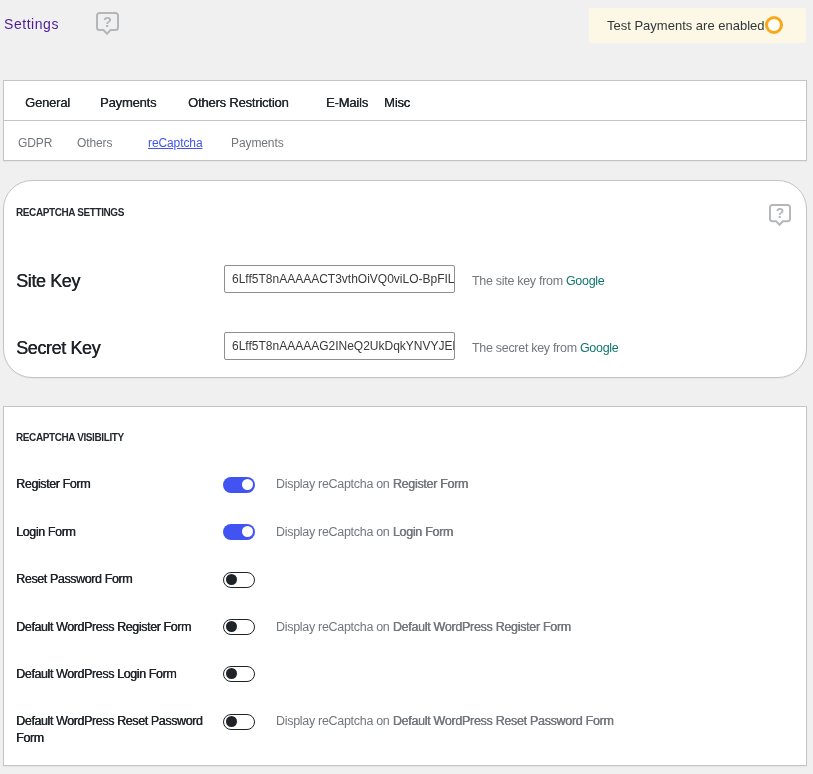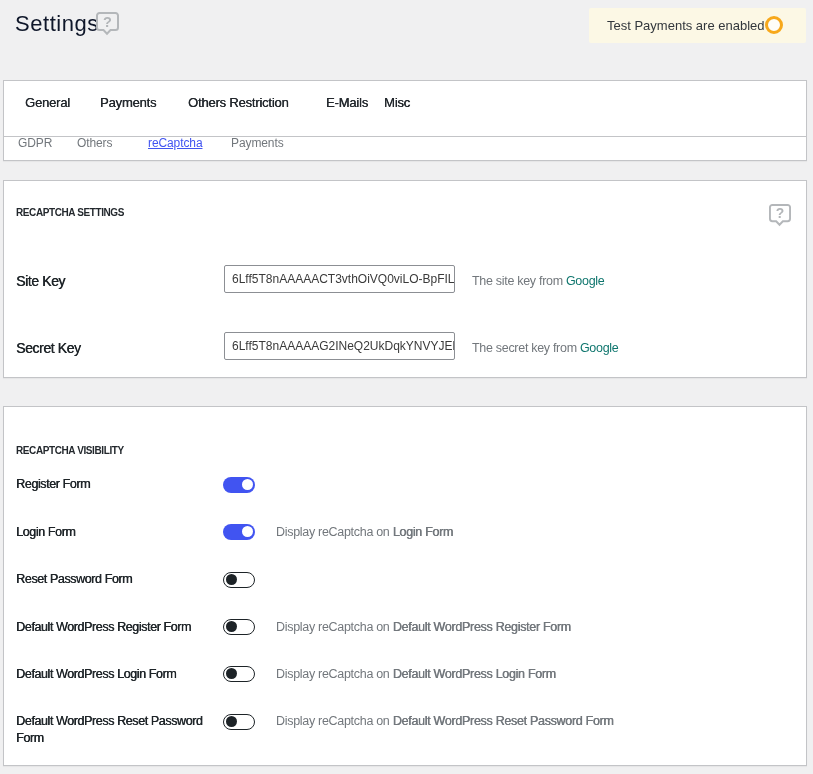--- a/index.html
+++ b/index.html
@@ -1,33 +1,33 @@
 <!DOCTYPE html>
 <html><head>
 <meta charset="utf-8">
 <style>
 * { margin:0; padding:0; box-sizing:border-box; }
 html,body { width:813px; height:774px; background:#f0f0f1; font-family:"Liberation Sans",sans-serif; position:relative; overflow:hidden; }
 .abs { position:absolute; }
-.h1 { left:15px; top:12px; font-size:22px; line-height:24px; letter-spacing:0.55px; color:#0f172a; font-weight:400; }
+.h1 { left:4px; top:12px; font-size:14px; line-height:24px; letter-spacing:0.55px; color:#4c1d95; font-weight:400; }
 .notice { left:589px; top:8px; width:217px; height:35px; background:#fcf8e5; border-radius:2px;
   display:flex; align-items:center; padding:0 16px 0 18px; }
 .notice .txt { font-size:13px; color:#32373c; letter-spacing:0; }
 .ring { margin-top:-2px; width:18px; height:18px; border-radius:50%; border:3px solid #f7a81b; background:#fffef8; }
 .box { left:3px; background:#fff; border:1px solid #c3c4c7; width:804px; box-shadow:0 1px 1px rgba(0,0,0,0.04); }
 .tabbox { top:80px; height:81px; }
-.tabrow1 { position:absolute; left:0; top:0; width:802px; height:56px; border-bottom:1px solid #c3c4c7; }
+.tabrow1 { position:absolute; left:0; top:0; width:802px; height:40px; border-bottom:1px solid #c3c4c7; }
 .tabrow1 span { position:absolute; top:0; line-height:43px; font-size:13px; color:#23282d; letter-spacing:-0.2px; text-shadow:0.35px 0 0 #23282d; }
 .tabrow2 span { position:absolute; line-height:35px; top:45px; font-size:12px; color:#72777c; letter-spacing:-0.1px; }
 .tabrow2 span.active { color:#4154f1; text-decoration:underline; }
-.card1 { top:180px; height:198px; }
+.card1 { top:180px; height:198px;border-radius:29px; }
 .card2 { top:406px; height:360px; }
 .sechead { position:absolute; left:12px; font-size:10px; font-weight:bold; color:#23282d; letter-spacing:-0.4px; line-height:14px; }
 .lbl { position:absolute; left:12px; font-size:12.5px; color:#1d2327; line-height:17px; letter-spacing:-0.4px; text-shadow:0.45px 0 0 #1d2327; }
-.lbl2 { position:absolute; left:12px; font-size:14px; color:#1d2327; line-height:15px; letter-spacing:-0.4px; text-shadow:0.45px 0 0 #1d2327; }
+.lbl2 { position:absolute; left:12px; font-size:18px; color:#1d2327; line-height:15px; letter-spacing:-0.4px; text-shadow:0.45px 0 0 #1d2327; }
 .inp { position:absolute; left:220px; width:231px; height:28px; border:1px solid #8c8f94; border-radius:2px;
   background:#fff; font-size:12px; color:#3a3a3a; line-height:26px; padding-left:7px; white-space:nowrap; overflow:hidden; }
 .desc { position:absolute; font-size:12.5px; color:#72777c; line-height:15px; white-space:nowrap; letter-spacing:-0.3px; }
 .desc a { color:#0f766e; text-decoration:none; }
 .desc b { font-weight:normal; text-shadow:0.45px 0 0 #72777c; }
 .tog { position:absolute; left:219px; width:32px; height:15.5px; border-radius:8px; }
 .tog.on { background:#4154f1; }
 .tog.on::after { content:""; position:absolute; right:2px; top:2px; width:11px; height:11px; border-radius:50%; background:#fff; }
 .tog.off { background:#fff; border:1.5px solid #1d2327; }
 .tog.off::after { content:""; position:absolute; left:1.5px; top:0.5px; width:11px; height:11px; border-radius:50%; background:#1d2327; }
@@ -69,36 +69,36 @@
   </svg>
   <div class="lbl2" style="top:93px">Site Key</div>
   <div class="inp" style="top:84px">6Lff5T8nAAAAACT3vthOiVQ0viLO-BpFIL6w9hNjk</div>
   <div class="desc" style="left:468px;top:93px">The site key from <a>Google</a></div>
   <div class="lbl2" style="top:160px">Secret Key</div>
   <div class="inp" style="top:151px">6Lff5T8nAAAAAG2INeQ2UkDqkYNVYJEkdKQ3s</div>
   <div class="desc" style="left:468px;top:160px">The secret key from <a>Google</a></div>
 </div>
 
 <div class="abs box card2">
-  <div class="sechead" style="top:37px">RECAPTCHA VISIBILITY</div>
+  <div class="sechead" style="top:24px">RECAPTCHA VISIBILITY</div>
 
   <div class="lbl" style="top:69px">Register Form</div>
   <div class="tog on" style="top:70px"></div>
+  <div class="desc" style="left:272px;top:70px">Display reCaptcha on <b>Register Form</b></div>
 
   <div class="lbl" style="top:117px">Login Form</div>
   <div class="tog on" style="top:117px"></div>
   <div class="desc" style="left:272px;top:118px">Display reCaptcha on <b>Login Form</b></div>
 
   <div class="lbl" style="top:164px">Reset Password Form</div>
   <div class="tog off" style="top:165px"></div>
 
   <div class="lbl" style="top:212px">Default WordPress Register Form</div>
   <div class="tog off" style="top:212px"></div>
   <div class="desc" style="left:272px;top:213px">Display reCaptcha on <b>Default WordPress Register Form</b></div>
 
   <div class="lbl" style="top:259px">Default WordPress Login Form</div>
   <div class="tog off" style="top:259px"></div>
-  <div class="desc" style="left:272px;top:260px">Display reCaptcha on <b>Default WordPress Login Form</b></div>
 
   <div class="lbl" style="top:306px;width:205px">Default WordPress Reset Password Form</div>
   <div class="tog off" style="top:307px"></div>
   <div class="desc" style="left:272px;top:307px">Display reCaptcha on <b>Default WordPress Reset Password Form</b></div>
 </div>
 
 </body></html>

